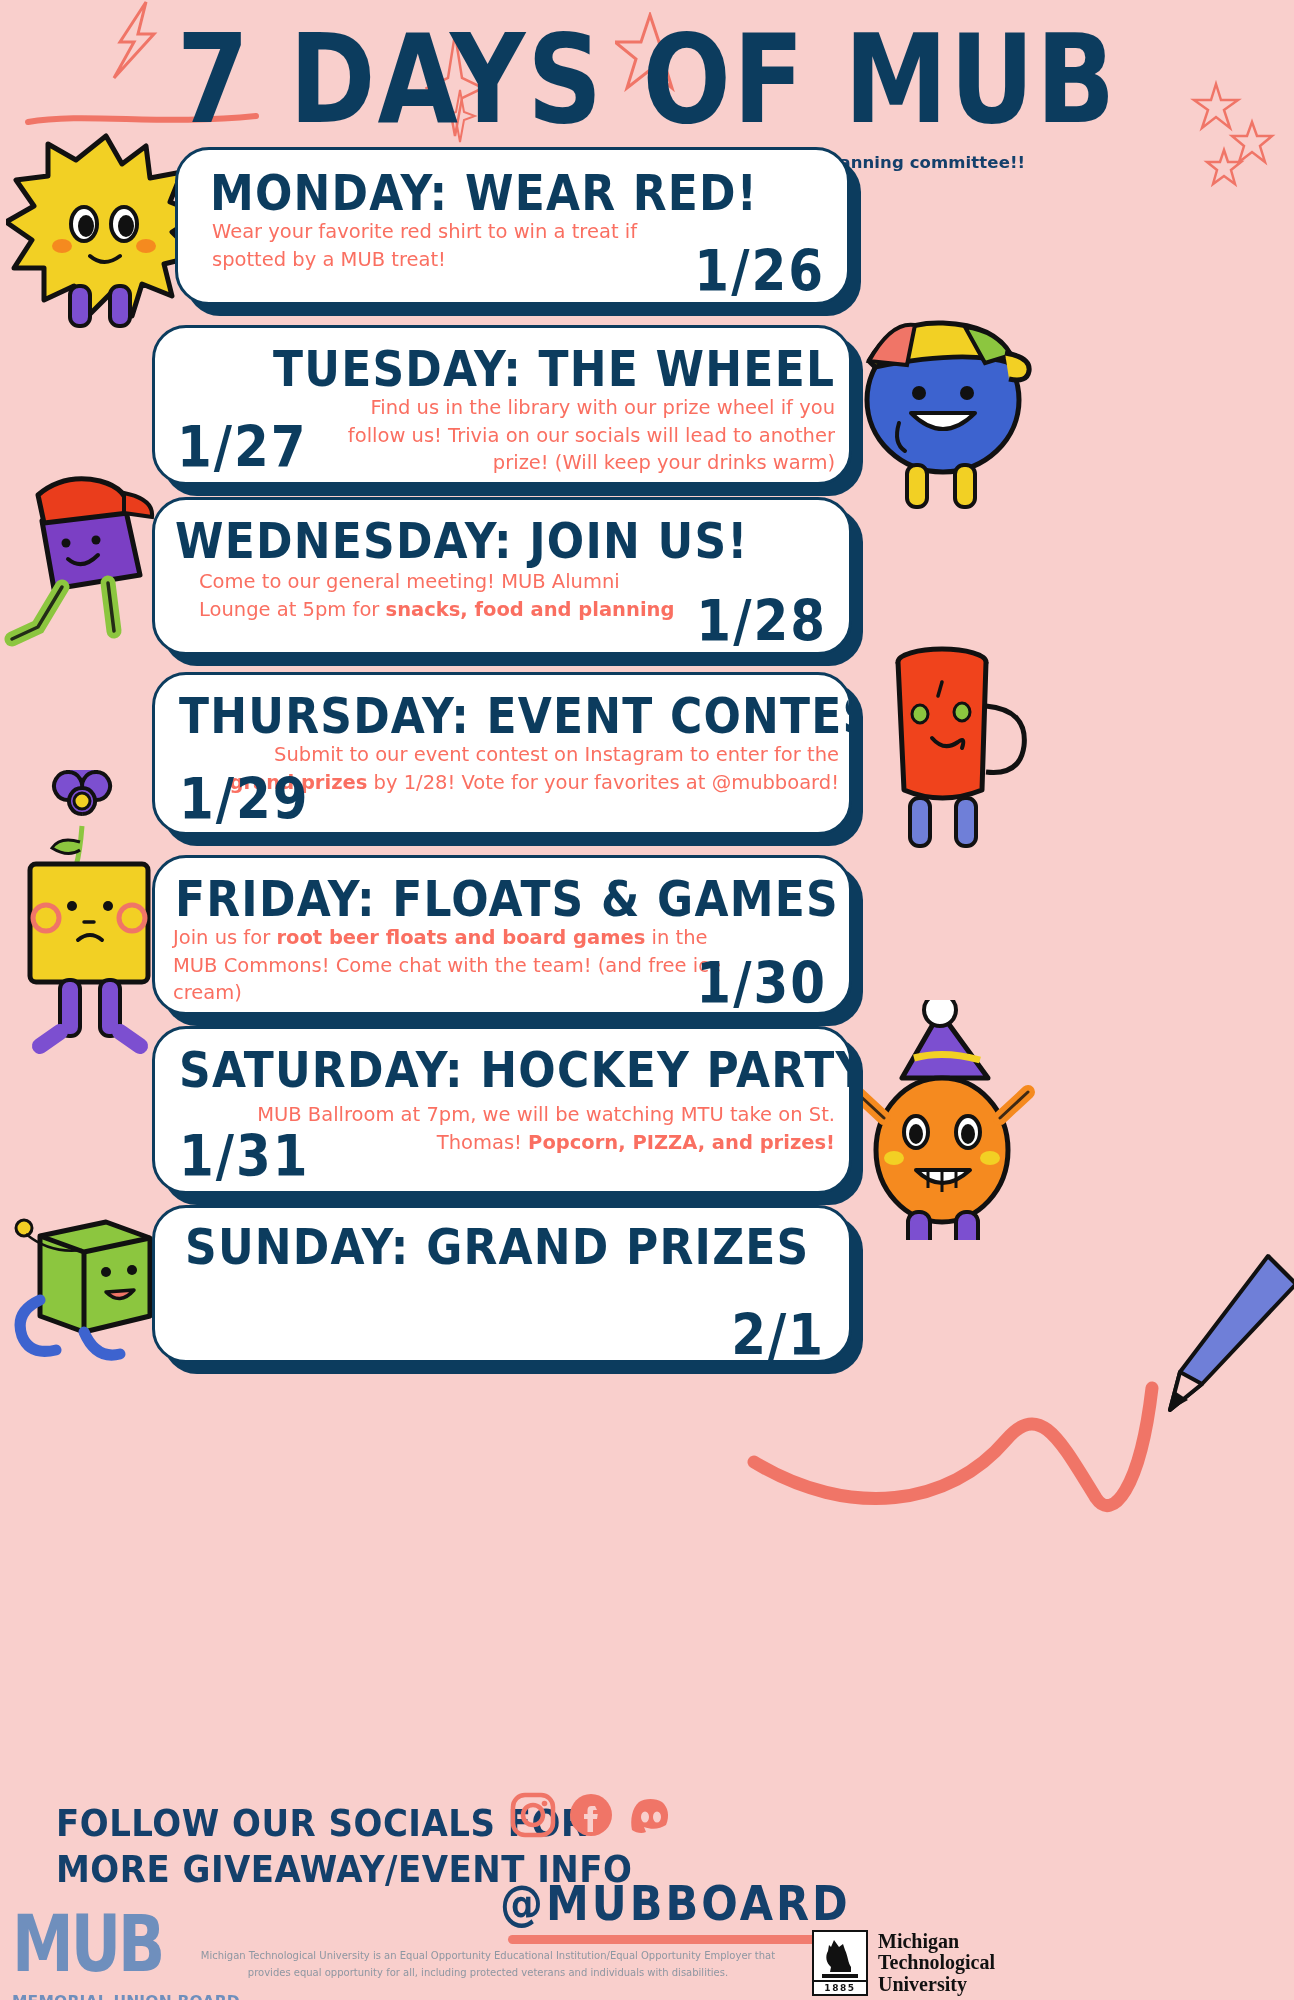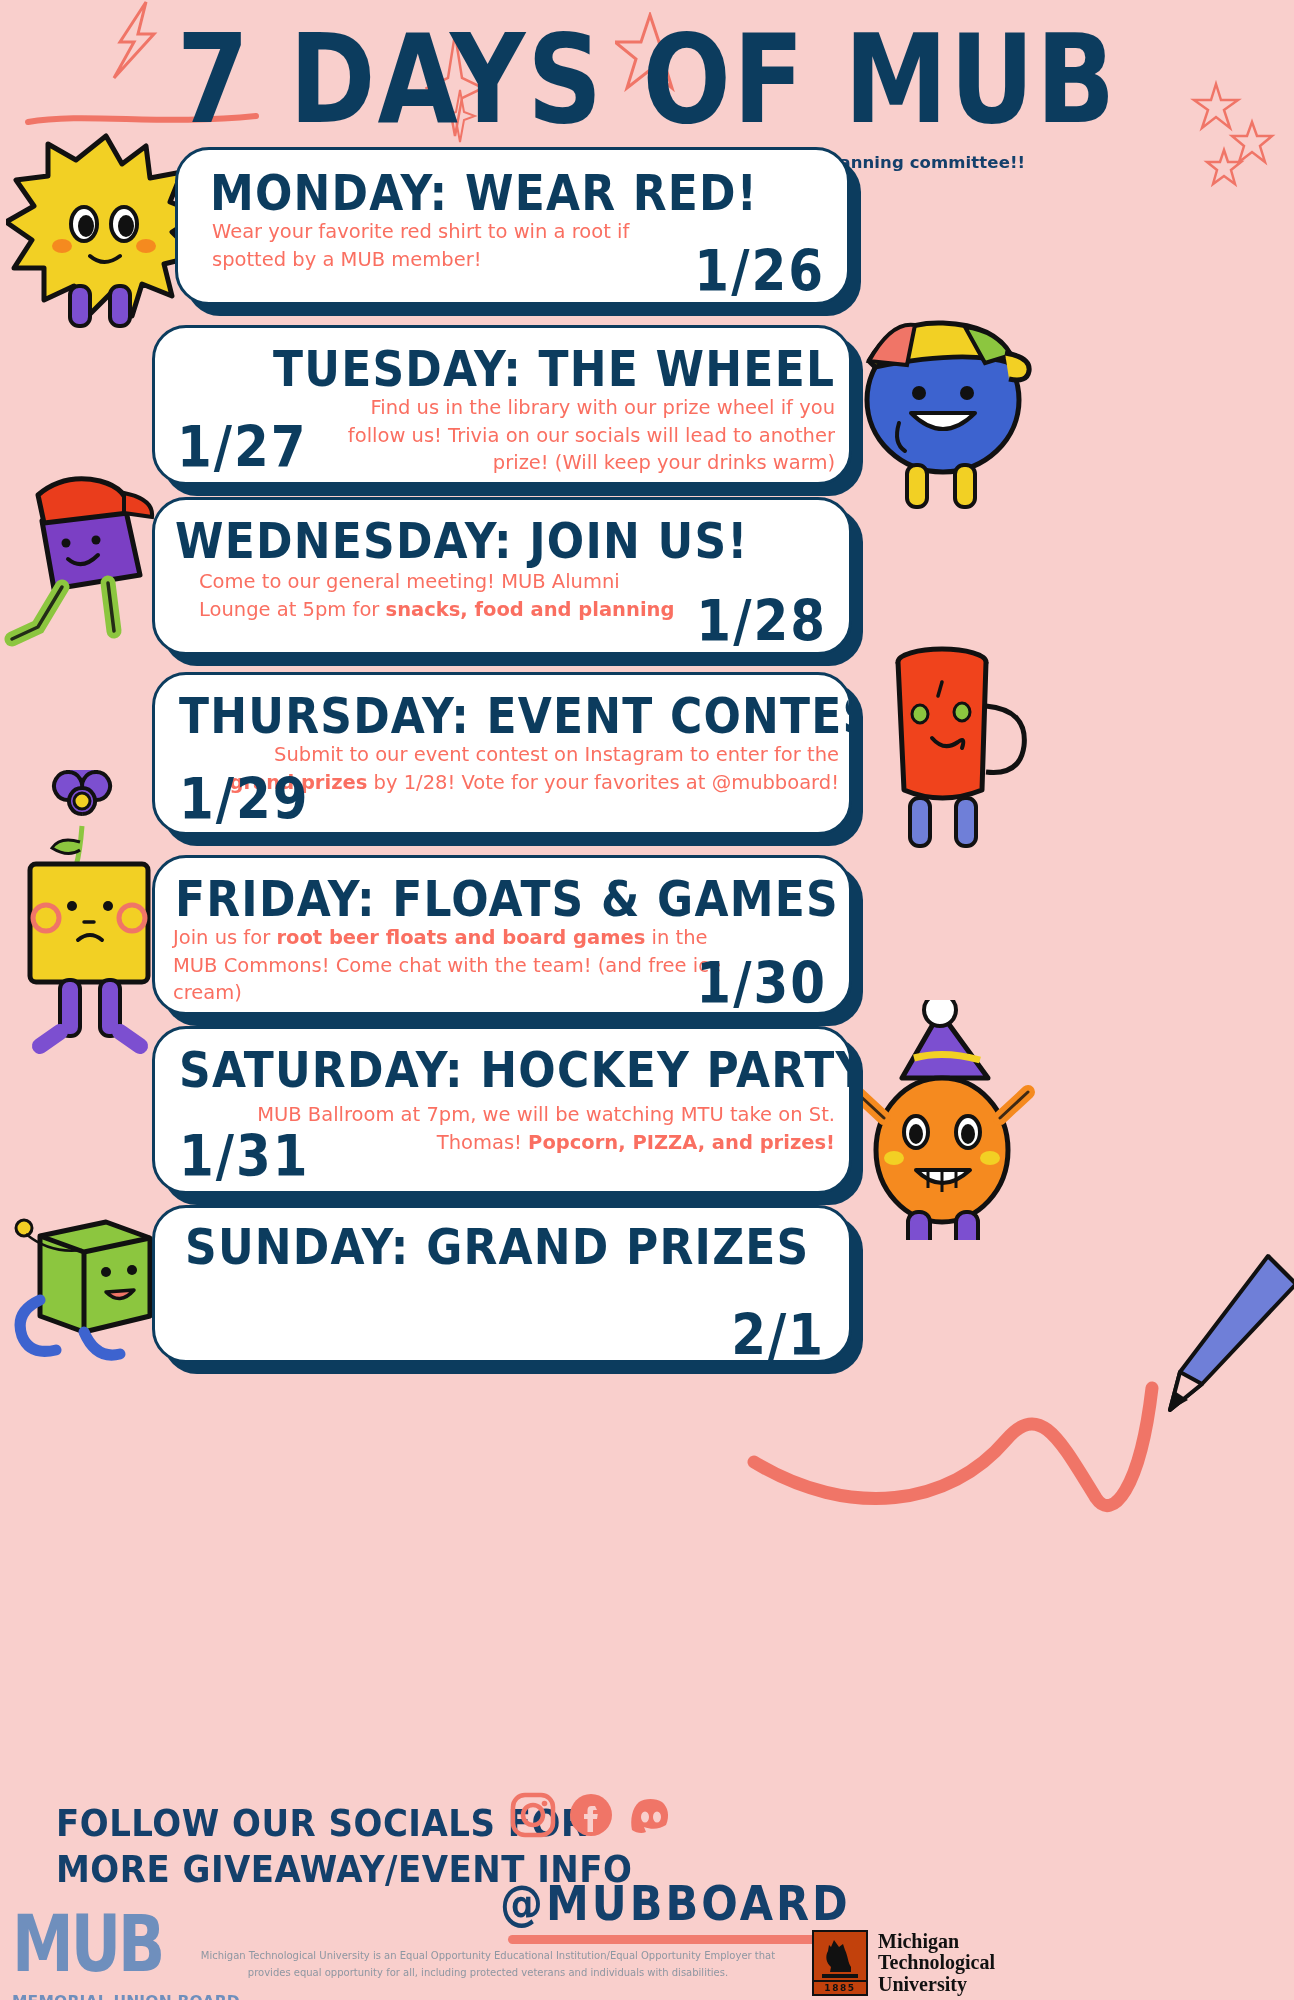--- a/index.html
+++ b/index.html
@@ -156,21 +156,21 @@
   #eeo {
     position: absolute; left: 178px; top: 1948px; width: 620px;
     text-align: center;
     font-family: "DejaVu Sans", sans-serif;
     font-size: 10px; line-height: 1.65; color: #8e97a2;
   }
   #mtu-logo { position: absolute; left: 812px; top: 1930px; display: flex; align-items: center; gap: 10px; }
   #mtu-seal {
     width: 56px; height: 66px; border: 2.5px solid #111;
     display: flex; flex-direction: column; align-items: center; justify-content: flex-end;
-    background: #c2410c;
+    background: #ffffff;
   }
   #mtu-year {
     font-family: "DejaVu Sans", sans-serif; font-weight: bold;
     font-size: 9px; letter-spacing: 1.6px; color: #111;
     border-top: 2px solid #111; width: 100%; text-align: center; padding: 1px 0;
   }
   #mtu-name {
     font-family: "Liberation Serif", serif; font-weight: bold;
     font-size: 20px; line-height: 1.08; color: #111;
   }
@@ -220,21 +220,21 @@
       <ellipse cx="140" cy="118" rx="10" ry="7" fill="#f58a1f"></ellipse>
       <path d="M84 128 Q98 140 114 128" fill="none" stroke="#111" stroke-width="4" stroke-linecap="round"></path>
       <rect x="64" y="158" width="20" height="40" rx="9" fill="#7c4fd0" stroke="#111" stroke-width="4"></rect>
       <rect x="104" y="158" width="20" height="40" rx="9" fill="#7c4fd0" stroke="#111" stroke-width="4"></rect>
     </g>
   </svg>
 
   <div class="card-wrap" id="card-mon">
     <div class="card">
       <div class="card-title t-mon">MONDAY: WEAR RED!</div>
-      <div class="card-body b-mon">Wear your favorite red shirt to win a root if spotted by a MUB member!</div>
+      <div class="card-body b-mon">Wear your favorite red shirt to win a treat if spotted by a MUB treat!</div>
       <div class="card-date d-mon">1/26</div>
     </div>
   </div>
 
   <svg class="mascot" style="left:845px;top:305px;" width="190" height="205">
     <g>
       <ellipse cx="98" cy="95" rx="76" ry="72" fill="#3d63cf" stroke="#111" stroke-width="5"></ellipse>
       <path d="M24 56 Q46 16 98 18 Q150 20 166 50 L166 58 Q120 44 30 62 Z" fill="#f2d024" stroke="#111" stroke-width="5" stroke-linejoin="round"></path>
       <path d="M24 56 Q46 16 70 20 L62 60 Z" fill="#f07567" stroke="#111" stroke-width="4"></path>
       <path d="M120 22 Q152 26 166 50 L140 58 Z" fill="#8cc63f" stroke="#111" stroke-width="4"></path>

